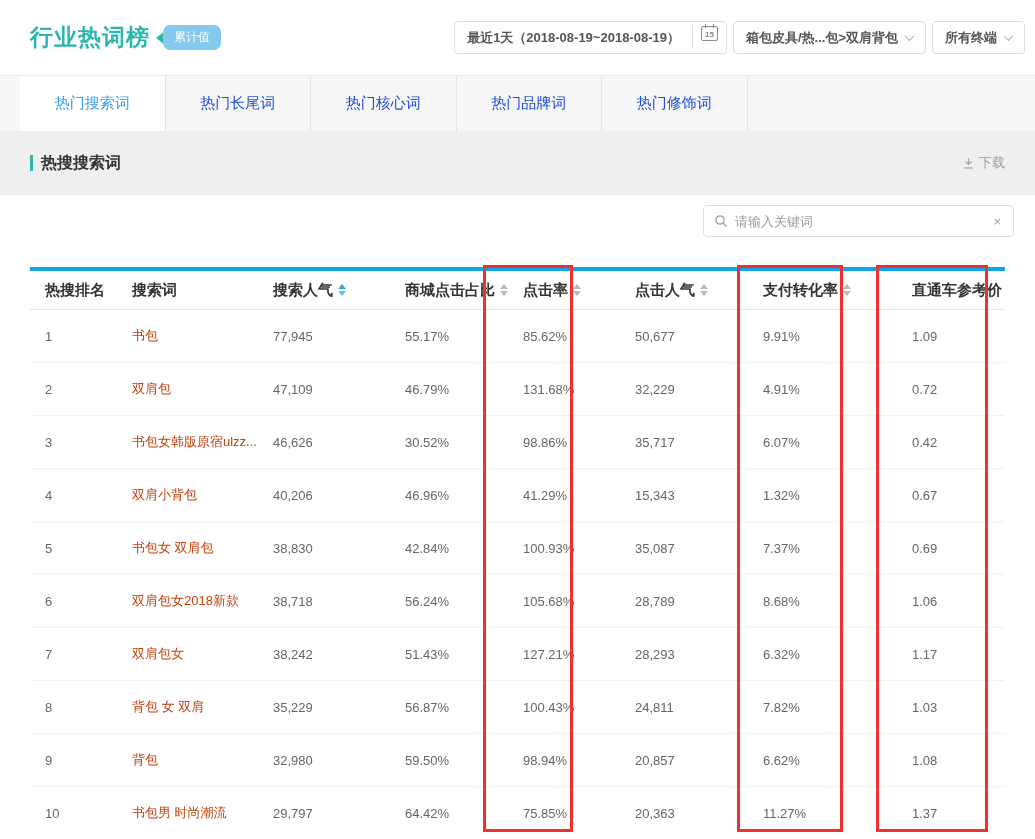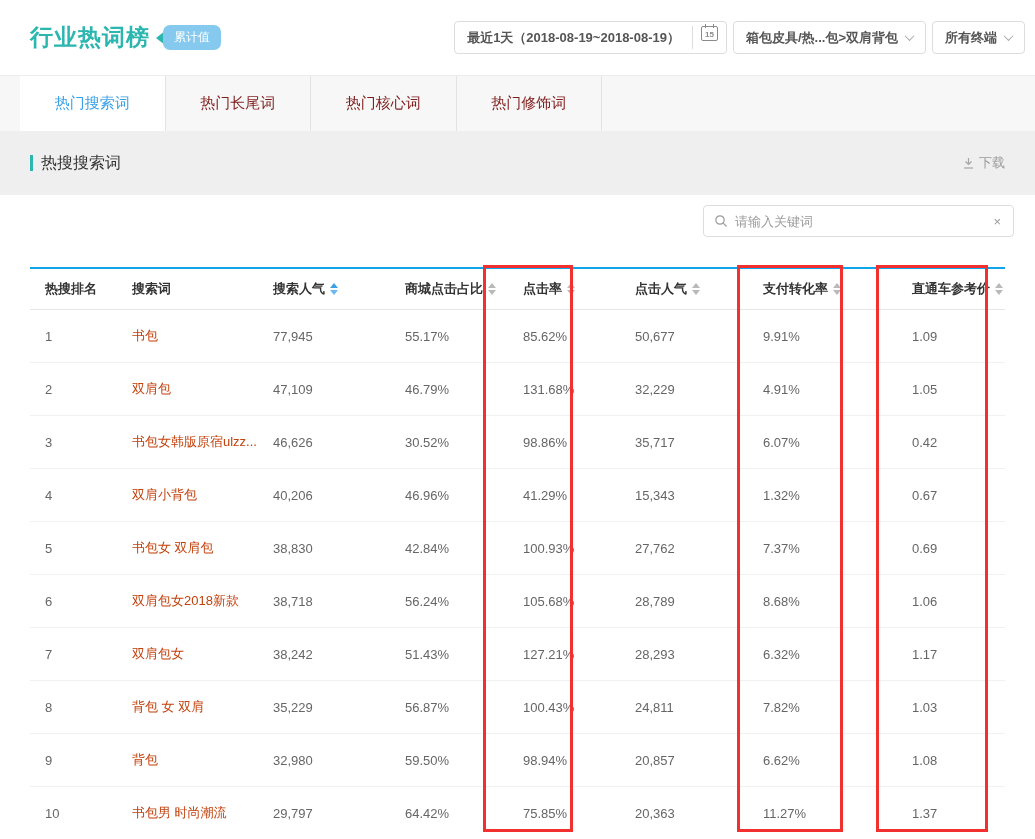--- a/index.html
+++ b/index.html
@@ -21,41 +21,41 @@
   .cal-box { width:34px; height:23px; border-left:1px solid #ddd; display:flex; justify-content:center; }
   .cal-icon { width:17px; height:15px; border:1px solid #8a8a8a; border-radius:2px; position:relative; display:flex; align-items:flex-end; justify-content:center; }
   .cal-icon::before, .cal-icon::after { content:""; position:absolute; top:-3px; width:1px; height:4px; background:#8a8a8a; }
   .cal-icon::before { left:3px; } .cal-icon::after { right:3px; }
   .cal-day { font-size:8px; color:#8a8a8a; line-height:10px; }
   .drop { padding:4px 12px; gap:8px; }
   .chev { width:7px; height:7px; border-right:1px solid #aaa; border-bottom:1px solid #aaa; transform:rotate(45deg) translate(-1px,-1px); }
 
   
   .tab-bar { height:56px; display:flex; background:#f7f7f7; border-top:1px solid #ececec;padding-left:20px; }
-  .tab { width:145.5px; display:flex; align-items:center; justify-content:center; font-size:15px; color:#7f1d1d; border-right:1px solid #e3e3e3; cursor:pointer; }
+  .tab { width:145.5px; display:flex; align-items:center; justify-content:center; font-size:15px; color:#1d4ed8; border-right:1px solid #e3e3e3; cursor:pointer; }
   .tab.active { background:#fff; color:#3aa1e8; }
   .tab-filler { flex:1; }
 
   
   .section-band { height:64px; background:#efefef; display:flex; align-items:center; padding:0 30px; }
   .section-title-wrap { display:flex; align-items:center; gap:8px; }
   .teal-bar { width:3px; height:16px; background:#2bb6af; }
-  .section-title { font-size:16px; font-weight:normal; color:#333; }
+  .section-title { font-size:16px; font-weight:bold; color:#333; }
   .download { margin-left:auto; display:flex; align-items:center; gap:4px; color:#999; font-size:13px; cursor:pointer; }
 
   
   .content { position:relative; background:#fff; height:644px; }
   .search-box { position:absolute; left:703px; top:10px; width:311px; height:32px; border:1px solid #ddd; border-radius:4px; display:flex; align-items:center; padding:0 10px; background:#fff; }
   .search-box input { border:none; outline:none; flex:1; font-size:13px; color:#555; margin-left:7px; font-family:inherit; background:transparent; }
   .search-box input::placeholder { color:#9c9c9c; }
   .clear-x { color:#999; font-size:13px; cursor:pointer; padding:0 2px; }
 
   .hot-table { position:absolute; left:30px; top:72px; width:975px; }
   .t-row { display:grid; grid-template-columns:87px 141px 132px 118px 112px 128px 149px 108px; align-items:center; }
-  .t-head { height:43px; border-top:2px solid #0ea5e9; border-bottom:1px solid #e5e5e5; font-weight:bold; font-size:13px; color:#333; }
+  .t-head { height:43px; border-top:4px solid #0ea5e9; border-bottom:1px solid #e5e5e5; font-weight:bold; font-size:15px; color:#333; }
   .t-body-row { height:53px; border-bottom:1px solid #f1f1f1; font-size:13px; color:#666; }
   .cell { padding-left:15px; display:flex; align-items:center; gap:5px; white-space:nowrap; overflow:hidden; }
   .kw-link { color:#c2410c; cursor:pointer; }
   .sort-icon { display:inline-flex; flex-direction:column; gap:2px; cursor:pointer; }
   .sort-icon i { display:block; width:0; height:0; border-left:4px solid transparent; border-right:4px solid transparent; }
   .sort-icon .up { border-bottom:5px solid #b9b9b9; }
   .sort-icon .dn { border-top:5px solid #b9b9b9; }
   .sort-icon.active .up { border-bottom-color:#3aa1e8; }
   .sort-icon.active .dn { border-top-color:#6bb9f0; }
 
@@ -91,20 +91,21 @@
       <span>所有终端</span>
       <span class="chev"></span>
     </div>
   </div>
 </div>
 
 <div class="tab-bar" id="tabBar">
   <div class="tab active">热门搜索词</div>
     <div class="tab">热门长尾词</div>
     <div class="tab">热门核心词</div>
+    <div class="tab">热门品牌词</div>
     <div class="tab">热门修饰词</div>
     <div class="tab-filler"></div>
 </div>
 
 <div class="section-band">
   <div class="section-title-wrap">
     <span class="teal-bar"></span>
     <span class="section-title">热搜搜索词</span>
   </div>
   <div class="download">
@@ -220,21 +221,21 @@
           <div class="cell">
             <span>131.68%</span>
           </div>
           <div class="cell">
             <span>32,229</span>
           </div>
           <div class="cell">
             <span>4.91%</span>
           </div>
           <div class="cell">
-            <span>1.05</span>
+            <span>0.72</span>
           </div>
         </div>
         <div class="t-row t-body-row">
           <div class="cell">
             <span>3</span>
           </div>
           <div class="cell">
             <span class="kw-link">书包女韩版原宿ulzz...</span>
           </div>
           <div class="cell">
@@ -292,21 +293,21 @@
           <div class="cell">
             <span>38,830</span>
           </div>
           <div class="cell">
             <span>42.84%</span>
           </div>
           <div class="cell">
             <span>100.93%</span>
           </div>
           <div class="cell">
-            <span>27,762</span>
+            <span>35,087</span>
           </div>
           <div class="cell">
             <span>7.37%</span>
           </div>
           <div class="cell">
             <span>0.69</span>
           </div>
         </div>
         <div class="t-row t-body-row">
           <div class="cell">

